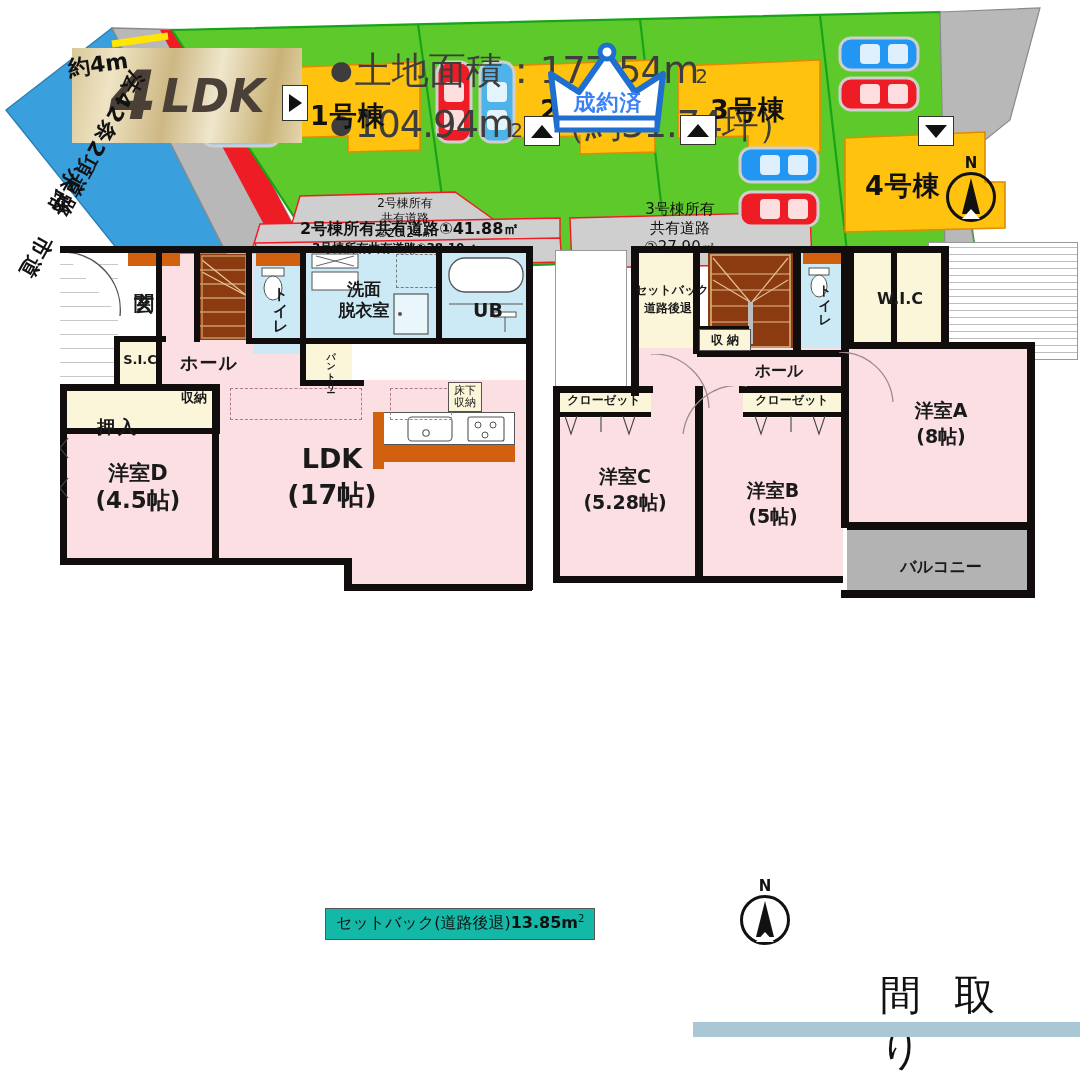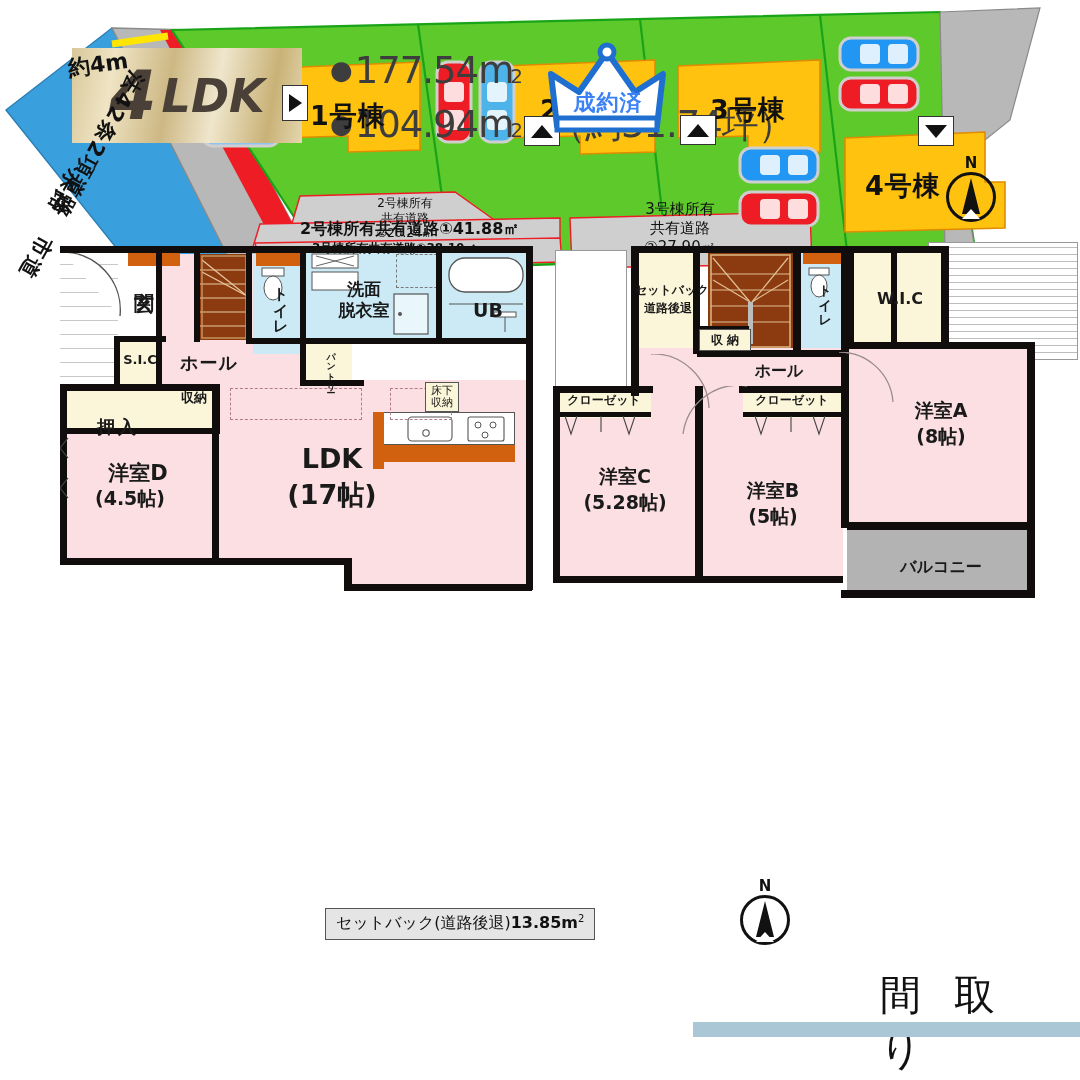--- a/index.html
+++ b/index.html
@@ -62,41 +62,42 @@
   .sp-txt{position:absolute;font-family:"DejaVu Sans",sans-serif;color:#111;white-space:nowrap;}
   .lotname{font-size:27px;font-weight:700;letter-spacing:1px;}
   .roadinfo{position:absolute;font-family:"DejaVu Sans",sans-serif;font-size:12px;color:#111;
       text-align:center;line-height:1.25;white-space:nowrap;}
   .arrowbox{position:absolute;border:1.5px solid #333;background:#fff;
       display:flex;align-items:center;justify-content:center;}
   .ar-r{width:0;height:0;border-top:9px solid transparent;border-bottom:9px solid transparent;border-left:13px solid #111;}
   .ar-u{width:0;height:0;border-left:11px solid transparent;border-right:11px solid transparent;border-bottom:13px solid #111;}
   .ar-d{width:0;height:0;border-left:11px solid transparent;border-right:11px solid transparent;border-top:13px solid #111;}
 
-  #setback-callout{position:absolute;left:325px;top:908px;border:1.5px solid #555;background:#e5e5e5;
+  #setback-callout{position:absolute;left:325px;top:908px;border:1.5px solid #555;background:#14b8a6;
       padding:4px 10px 5px 10px;font-family:"DejaVu Sans",sans-serif;font-size:16px;color:#111;
       white-space:nowrap;}
   #setback-callout .mm{font-weight:700;font-size:16px;}
 
   
   #footer-title{position:absolute;left:880px;top:968px;font-size:41px;letter-spacing:10px;
      color:#111;font-family:"DejaVu Sans",sans-serif;}
   #footer-bar{position:absolute;left:693px;top:1022px;width:387px;height:15px;background:#a9c7d4;}
 </style>
 </head>
 <body>
 
 <div id="badge-4ldk" class="abs">
   <span class="num">4</span>
   <span class="ldk">LDK</span>
 </div>
 
 <div id="header-facts" class="abs">
   <div class="fact-row">
     <span class="bullet">●</span>
+    <span class="fact-label">土地面積：</span>
     <span class="fact-val">177.54</span>
     <span class="sq">m</span>
     <span class="sup">2</span>
   </div>
   <div class="fact-row">
     <span class="bullet">●</span>
     <span class="fact-val">104.94</span>
     <span class="sq">m</span>
     <span class="sup">2</span>
     <span class="fact-tsubo">（約31.74坪）</span>
@@ -222,26 +223,26 @@
   <div class="lbl lbl-v" style="left:73px;top:36px;font-size:20px;font-weight:700;letter-spacing:1px;">玄関</div>
   <div class="lbl" style="left:58px;top:113px;width:44px;font-size:13px;font-weight:700;">S.I.C</div>
   <div class="lbl" style="left:112px;top:113px;width:74px;font-size:18px;font-weight:700;letter-spacing:1px;">ホール</div>
   <div class="lbl lbl-v" style="left:212px;top:36px;font-size:15px;font-weight:700;">トイレ</div>
   <div class="lbl" style="left:262px;top:40px;width:84px;font-size:17px;font-weight:700;">洗面</div>
   <div class="lbl" style="left:262px;top:61px;width:84px;font-size:17px;font-weight:700;">脱衣室</div>
   <div class="lbl" style="left:393px;top:60px;width:70px;font-size:19px;font-weight:700;">UB</div>
   <div class="lbl lbl-v" style="left:266px;top:106px;font-size:9px;font-weight:700;">パントリー</div>
   <div class="lbl" style="left:12px;top:157px;width:92px;font-size:18px;font-weight:700;letter-spacing:3px;margin-top:20px;">押入</div>
   <div class="lbl" style="left:118px;top:151px;width:32px;font-size:13px;font-weight:700;line-height:1.15;">収納</div>
-  <div class="boxlabel" style="left:365px;top:142px;width:34px;height:30px;flex-direction:column;">
+  <div class="boxlabel" style="left:388px;top:142px;width:34px;height:30px;flex-direction:column;">
     <span>床下</span>
     <span>収納</span>
   </div>
   <div class="lbl" style="left:20px;top:222px;width:116px;font-size:21px;font-weight:700;">洋室D</div>
-  <div class="lbl" style="left:12px;top:248px;width:116px;font-size:19px;font-weight:700;">(4.5帖)</div>
+  <div class="lbl" style="left:20px;top:248px;width:116px;font-size:23px;font-weight:700;">(4.5帖)</div>
   <div class="lbl" style="left:212px;top:204px;width:120px;font-size:27px;font-weight:700;">LDK</div>
   <div class="lbl" style="left:212px;top:240px;width:120px;font-size:27px;font-weight:700;">(17帖)</div>
 
   <svg class="abs" style="left:0px;top:190px;" width="9" height="132">
     <g stroke="#444" stroke-width="1.2" fill="none">
       <path d="M8 8 L0 18 M8 28 L0 18"></path>
         <path d="M8 48 L0 58 M8 68 L0 58"></path>
     </g>
   </svg>
 </div>

